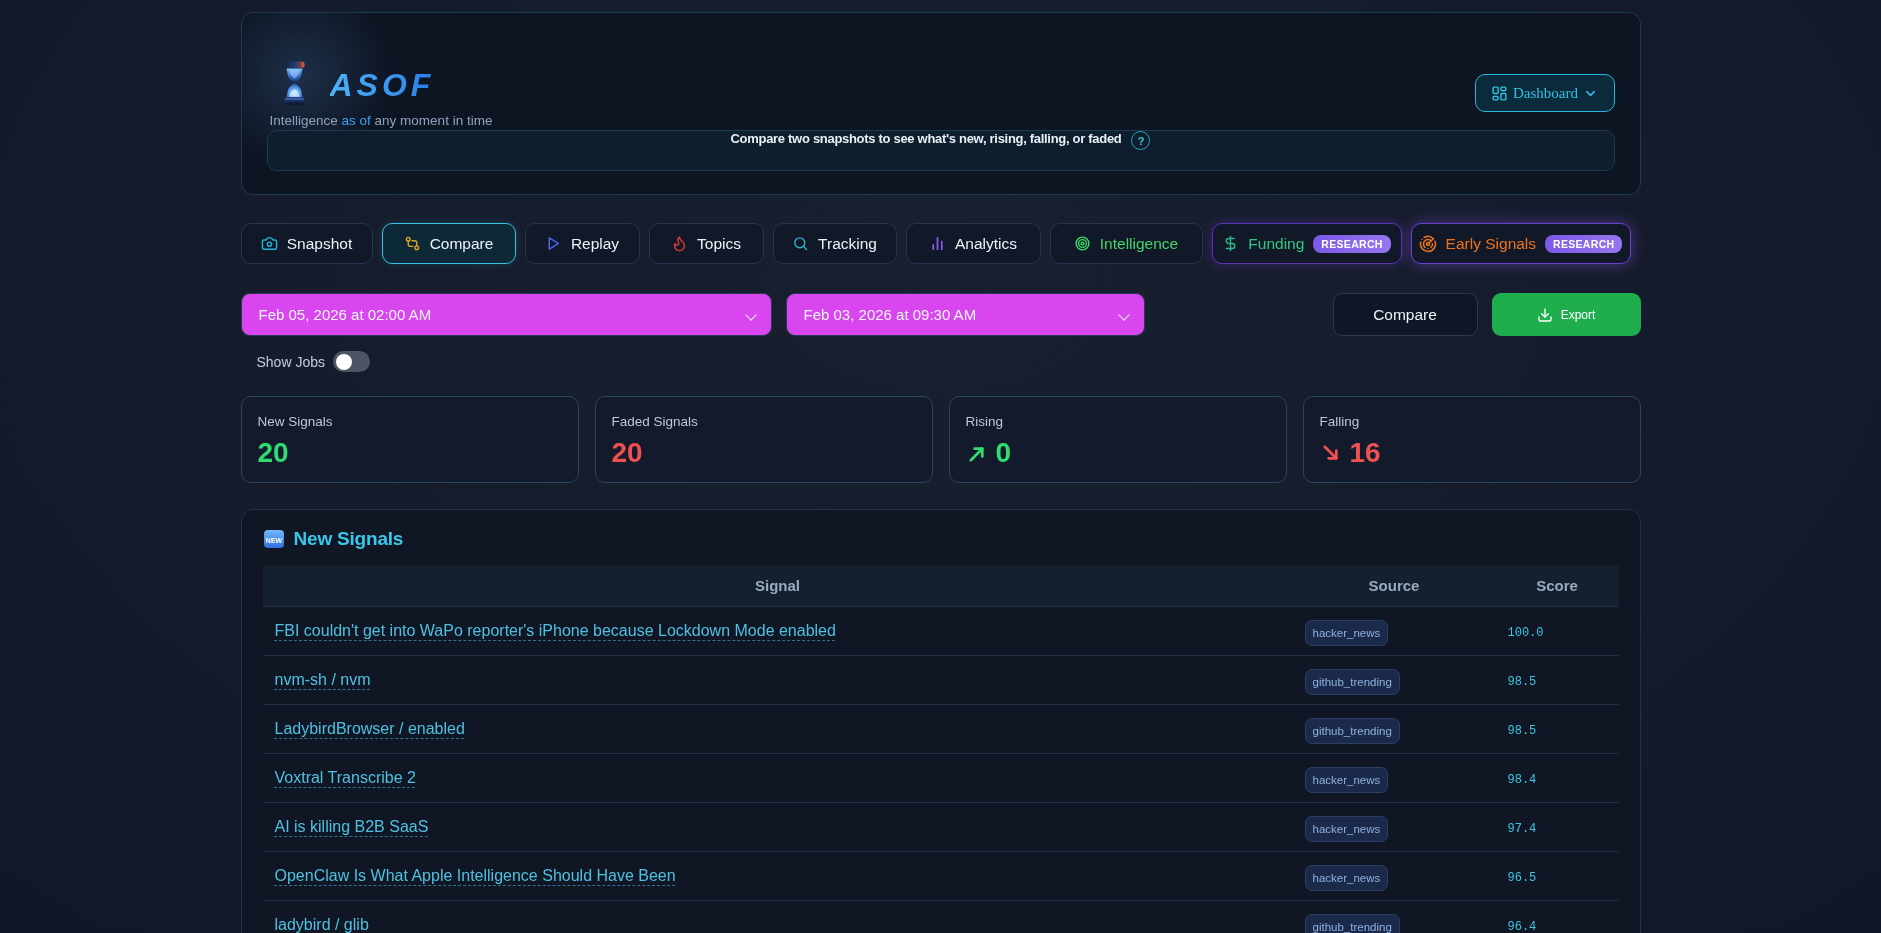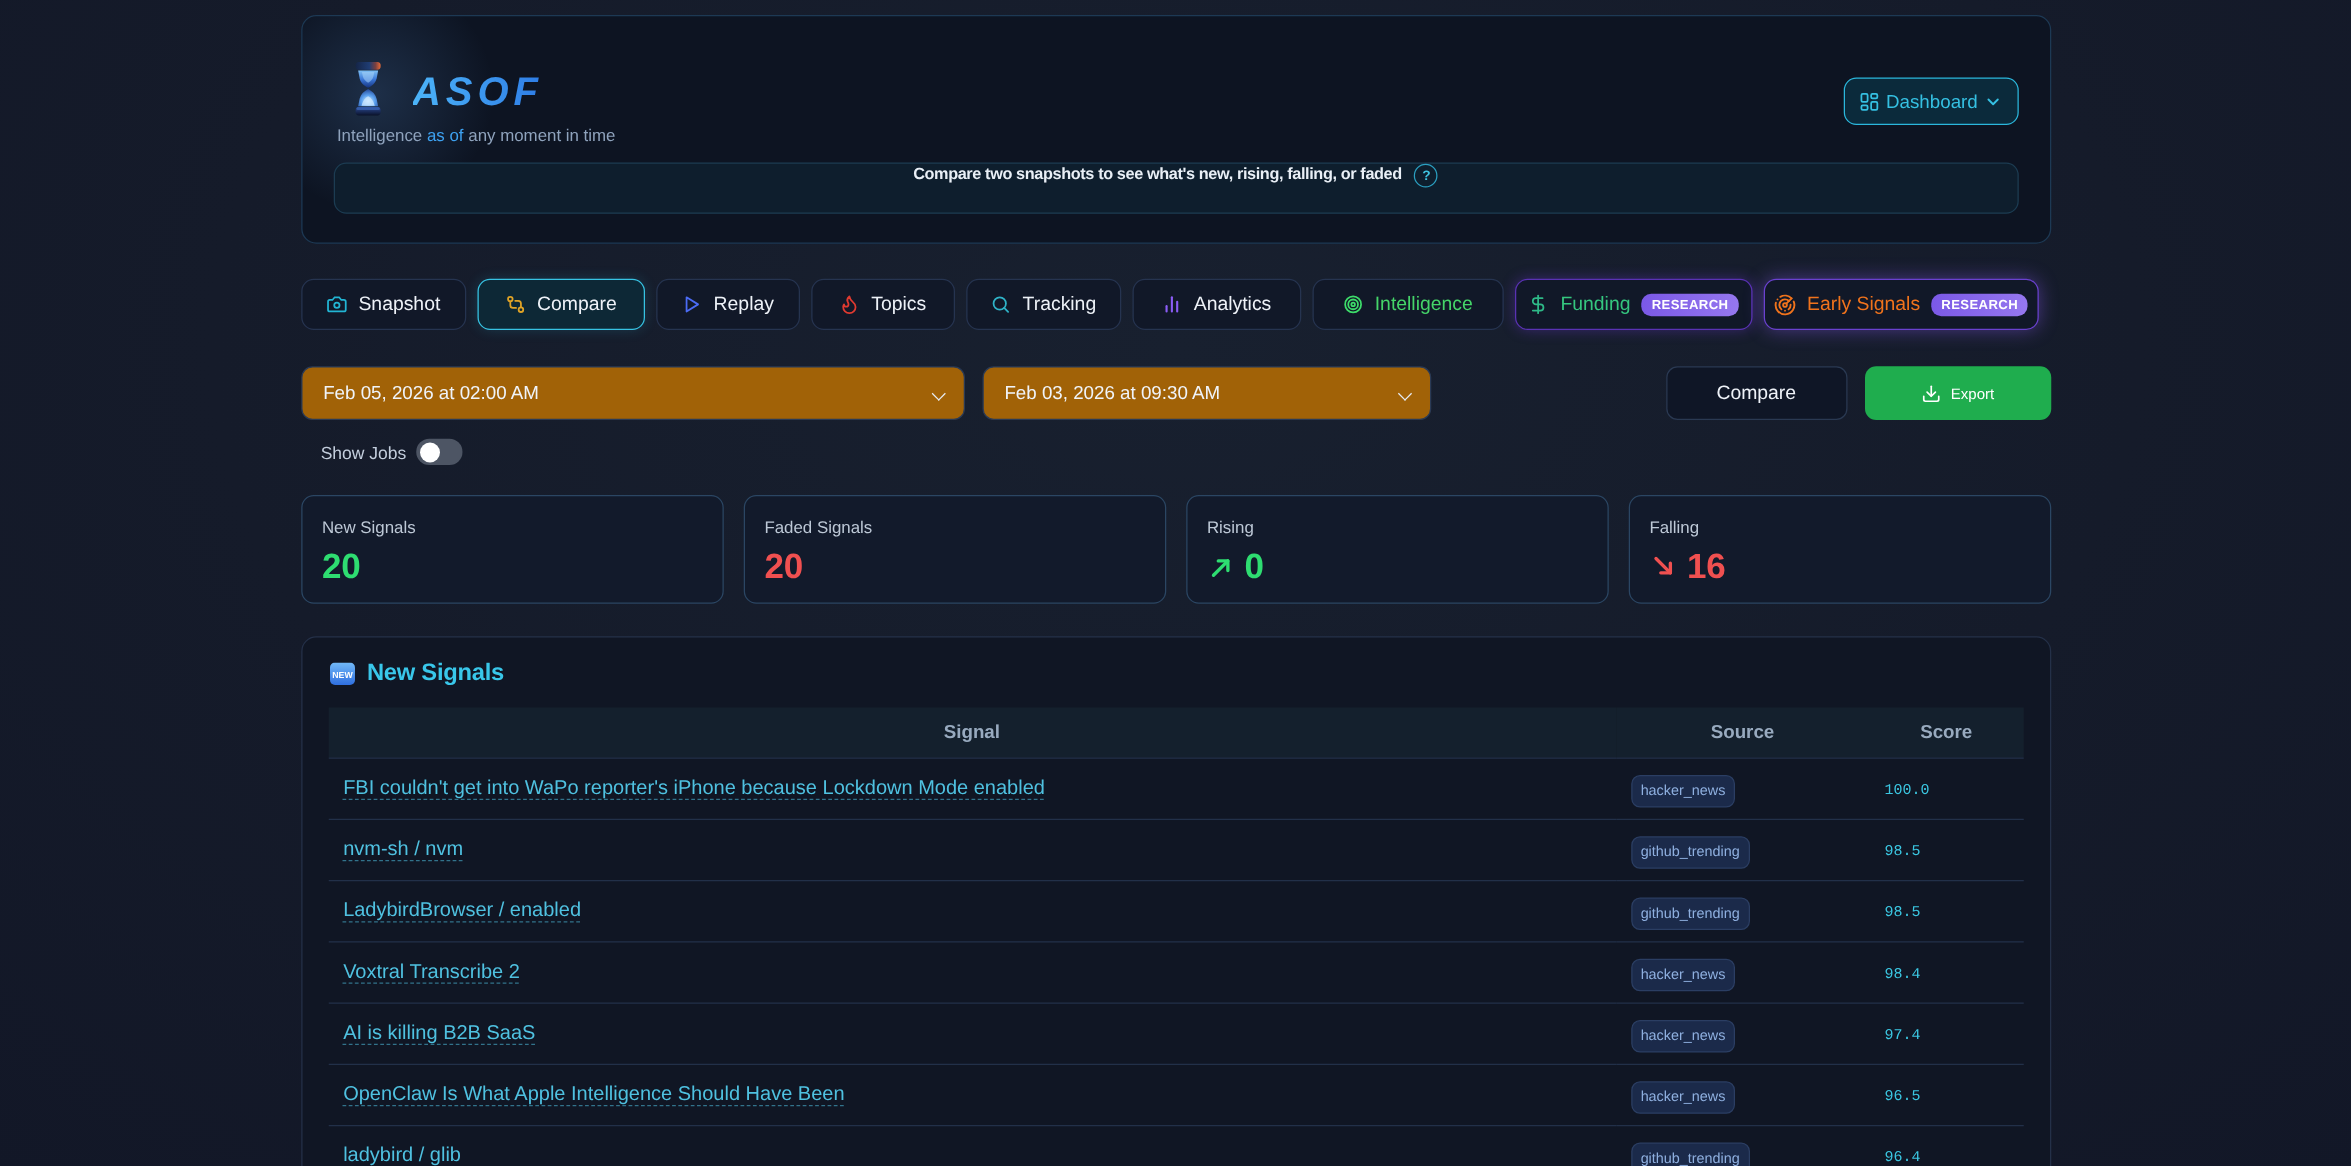--- a/index.html
+++ b/index.html
@@ -9,37 +9,37 @@
   background:#111726;
   background-image: radial-gradient(ellipse 1400px 900px at 50% 30%, #18202f 0%, #151b2a 55%, #121727 100%);
   color:#e8edf5;
 }
 .container { width:1400px; margin:0 auto; padding-top:12px; }
 
 
 .hero {
   position:relative; height:183px; border:1px solid #1d3954; border-radius:12px;
   background: radial-gradient(circle 95px at 58px 62px, rgba(95,155,225,.20), rgba(95,155,225,0) 100%), #0d1422;
-  padding:4px 25px;
+  padding:16px 25px;
 }
 .hero-top { position:relative; height:117px; }
 .logo-row { position:absolute; left:17px; top:32px; display:flex; align-items:center; }
 .logo-ico { width:21px; height:44px; }
 .asof {
   margin-left:25px; margin-top:5px; font-size:32px; font-weight:bold; font-style:italic; letter-spacing:4px;
   background:linear-gradient(90deg,#4cb4f8,#2e7de6);
   -webkit-background-clip:text; background-clip:text; color:transparent;
 }
 .tagline { position:absolute; left:3px; top:84px; font-size:13.5px; color:#8fa3bd; }
 .tagline b { color:#3da1f0; font-weight:normal; }
 .dash-btn {
   position:absolute; right:0; top:45px; height:38px; width:140px; padding:0 12px;
   display:flex; align-items:center; justify-content:center; gap:5px;
   background:#0b2a3b; border:1.5px solid #2bb7dc; border-radius:10px;
-  color:#35c0e2; font-size:15px; font-family:Liberation Sans, sans-serif;
+  color:#35c0e2; font-size:15px; font-family:Liberation Serif, serif;
 }
 .banner {
   position:absolute; left:25px; right:25px; top:117px; height:41px;
   background:#0e1e2d; border:1px solid #1c3c52; border-radius:10px;
   display:flex; justify-content:center; gap:10px;
   font-size:13px; letter-spacing:-0.3px; font-weight:bold; color:#e9eff6;
 }
 .qmark {
   width:19px; height:19px; border-radius:50%; border:1px solid #2b9fc0;
   color:#3fc3e0; font-size:11px; font-weight:bold; display:flex; align-items:center; justify-content:center;
@@ -59,21 +59,21 @@
 .tab .org { color:#f0731c; }
 .rbadge {
   background:linear-gradient(100deg,#7a58e6,#9678ef);
   color:#fff; font-size:10.5px; font-weight:bold; letter-spacing:.3px;
   padding:3px 8px; border-radius:8px;
 }
 
 
 .controls { display:flex; margin-top:29px; height:43px; }
 .sel {
-  position:relative; background:#a16207; border:1px solid #2a3a55; border-radius:9px;
+  position:relative; background:#d946ef; border:1px solid #2a3a55; border-radius:9px;
   display:flex; align-items:center; padding:0 17px; font-size:15px; color:#f0f4fa;
 }
 .sel .chev { position:absolute; right:15px; top:17px; width:9px; height:9px; }
 .sel .chev::before {
   content:""; position:absolute; width:7px; height:7px;
   border-right:1.8px solid #e6ecf5; border-bottom:1.8px solid #e6ecf5; transform:rotate(45deg);
 }
 .sel1 { width:531px; }
 .sel2 { width:359px; margin-left:14px; }
 .btn-compare {

